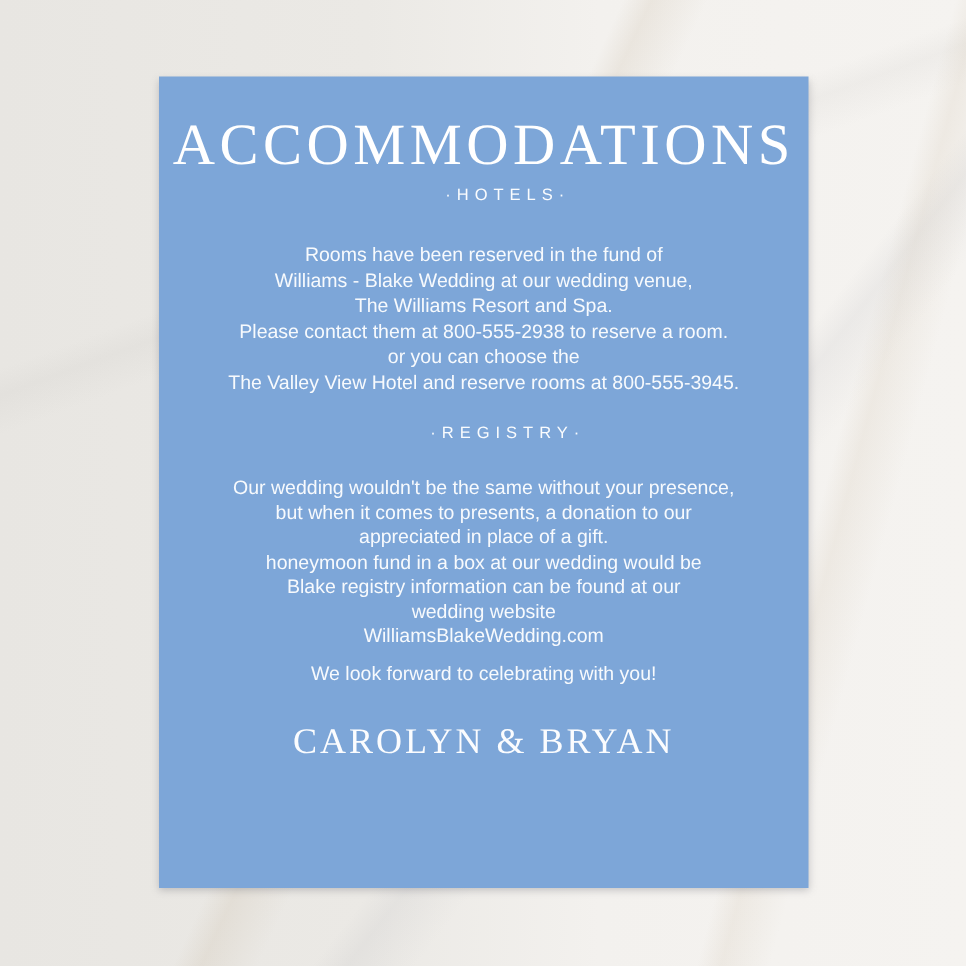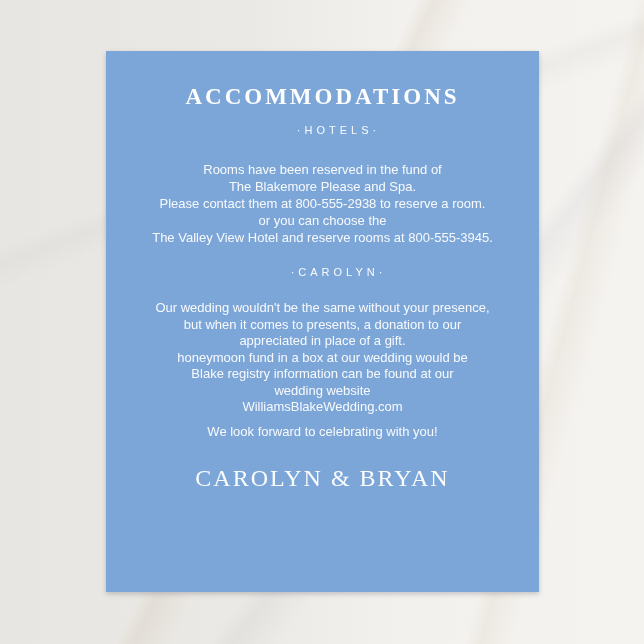--- a/index.html
+++ b/index.html
@@ -26,22 +26,22 @@
     width: 433px; height: 541px;
     background: #7da6d8;
     box-shadow: 0 2px 5px rgba(105,105,115,0.35);
     color: #ffffff;
     text-align: center;
     box-sizing: border-box;
   }
   .title {
     margin: 29px 0 0 0;
     font-family: "Liberation Serif", serif;
-    font-weight: 700;
-    font-size: 23px;
+    font-weight: 400;
+    font-size: 39px;
     line-height: 33px;
     letter-spacing: 3px;
     white-space: nowrap;
   }
   .section-label {
     margin-top: 10px;
     font-size: 11px;
     line-height: 14px;
     letter-spacing: 4px;
     font-weight: 400;
@@ -81,27 +81,28 @@
 
 <div class="stage">
   <div class="card">
 
     <div class="title">ACCOMMODATIONS</div>
 
     <div class="section-label hotels">·HOTELS·</div>
 
     <div class="para hotels">
       <div class="line">Rooms have been reserved in the fund of</div>
-      <div class="line">The Blakemore Please and Spa.</div>
+      <div class="line">Williams - Blake Wedding at our wedding venue,</div>
+      <div class="line">The Williams Resort and Spa.</div>
       <div class="line">Please contact them at 800-555-2938 to reserve a room.</div>
       <div class="line">or you can choose the</div>
       <div class="line">The Valley View Hotel and reserve rooms at 800-555-3945.</div>
     </div>
 
-    <div class="section-label registry">·CAROLYN·</div>
+    <div class="section-label registry">·REGISTRY·</div>
 
     <div class="para registry">
       <div class="line">Our wedding wouldn't be the same without your presence,</div>
       <div class="line">but when it comes to presents, a donation to our</div>
       <div class="line">appreciated in place of a gift.</div>
       <div class="line">honeymoon fund in a box at our wedding would be</div>
       <div class="line">Blake registry information can be found at our</div>
       <div class="line">wedding website</div>
       <div class="line">WilliamsBlakeWedding.com</div>
     </div>

